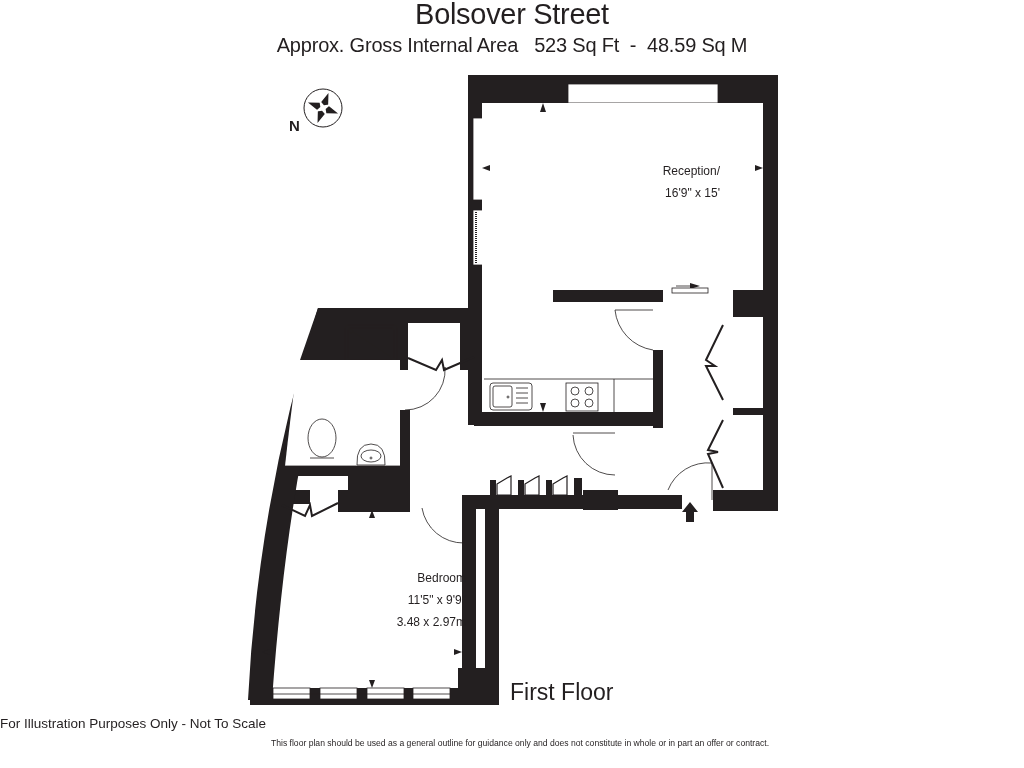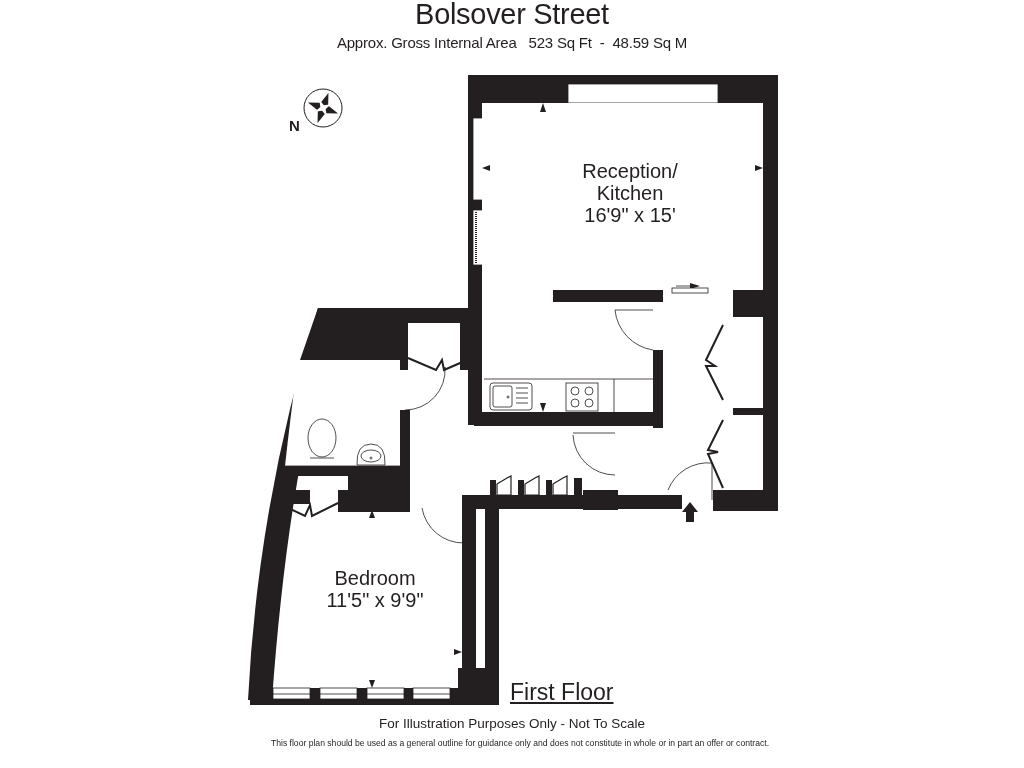--- a/index.html
+++ b/index.html
@@ -1,23 +1,23 @@
 <!DOCTYPE html>
 <html><head>
 <meta charset="utf-8">
 <style>
   html, body { margin: 0; padding: 0; background: #ffffff; }
   body { width: 1024px; height: 768px; position: relative; overflow: hidden; font-family: "Liberation Sans", sans-serif; color: #231f20; }
   .title { position: absolute; left: 0; width: 1024px; top: -2px; text-align: center; font-size: 29px; letter-spacing: -0.3px; }
-  .subtitle { position: absolute; left: 0; width: 1024px; top: 34px; text-align: center; font-size: 15px; white-space: pre; letter-spacing: -0.2px; }
+  .subtitle { position: absolute; left: 0; width: 1024px; top: 34px; text-align: center; font-size: 20px; white-space: pre; letter-spacing: -0.2px; }
   .plan { position: absolute; left: 0; top: 0; width: 1024px; height: 768px; }
-  .room-label { position: absolute; text-align: center; font-size: 20px; line-height: 22px; }
+  .room-label { position: absolute; text-align: right; font-size: 12px; line-height: 22px; }
   .room-label div { white-space: nowrap; }
-  .floor-label { position: absolute; left: 510px; top: 679px; font-size: 23px; text-decoration: underline; }
-  .note { position: absolute; left: 0; width: 1024px; top: 716px; text-align: center; font-size: 13.5px; }
+  .floor-label { position: absolute; left: 510px; top: 679px; font-size: 23px; }
+  .note { position: absolute; left: 0; width: 1024px; top: 716px; font-size: 13.5px; }
   .disclaimer { position: absolute; left: 0; width: 1024px; top: 739px; text-align: center; font-size: 8.6px; line-height: 9.8px; }
   .disclaimer div { white-space: nowrap; padding-left: 16px; }
   .compass-n { position: absolute; left: 289px; top: 117px; font-size: 15px; font-weight: bold; }
 </style>
 </head>
 <body>
 
 <div class="title">Bolsover Street</div>
 <div class="subtitle"><span>Approx. Gross Internal Area</span>   <span>523 Sq Ft</span>  <span>-</span>  <span>48.59 Sq M</span></div>
 
@@ -185,27 +185,27 @@
     <circle r="19" fill="#fff" stroke="#231f20" stroke-width="1"></circle>
     <path d="M0,-16 L4,-4 L16,0 L4,4 L0,16 L-4,4 L-16,0 L-4,-4 Z" fill="#231f20" transform="rotate(20)"></path>
     <path d="M0,-9 L2,-2 L9,0 L2,2 L0,9 L-2,2 L-9,0 L-2,-2 Z" fill="#fff" transform="rotate(65)"></path>
   </g>
 </svg>
 
 <div class="compass-n">N</div>
 
 <div class="room-label" style="left:540px; top:160px; width:180px;">
   <div>Reception/</div>
-  <div>Kitchen</div>
   <div>16'9" x 15'</div>
 </div>
 
-<div class="room-label" style="left:290px; top:567px; width:170px;">
+<div class="room-label" style="left:296px; top:567px; width:170px;">
   <div>Bedroom</div>
   <div>11'5" x 9'9"</div>
+  <div>3.48 x 2.97m</div>
 </div>
 
 <div class="floor-label">First Floor</div>
 
 <div class="note">For Illustration Purposes Only - Not To Scale</div>
 <div class="disclaimer">
   <div>This floor plan should be used as a general outline for guidance only and does not constitute in whole or in part an offer or contract.</div>
 </div>
 
 </body></html>

